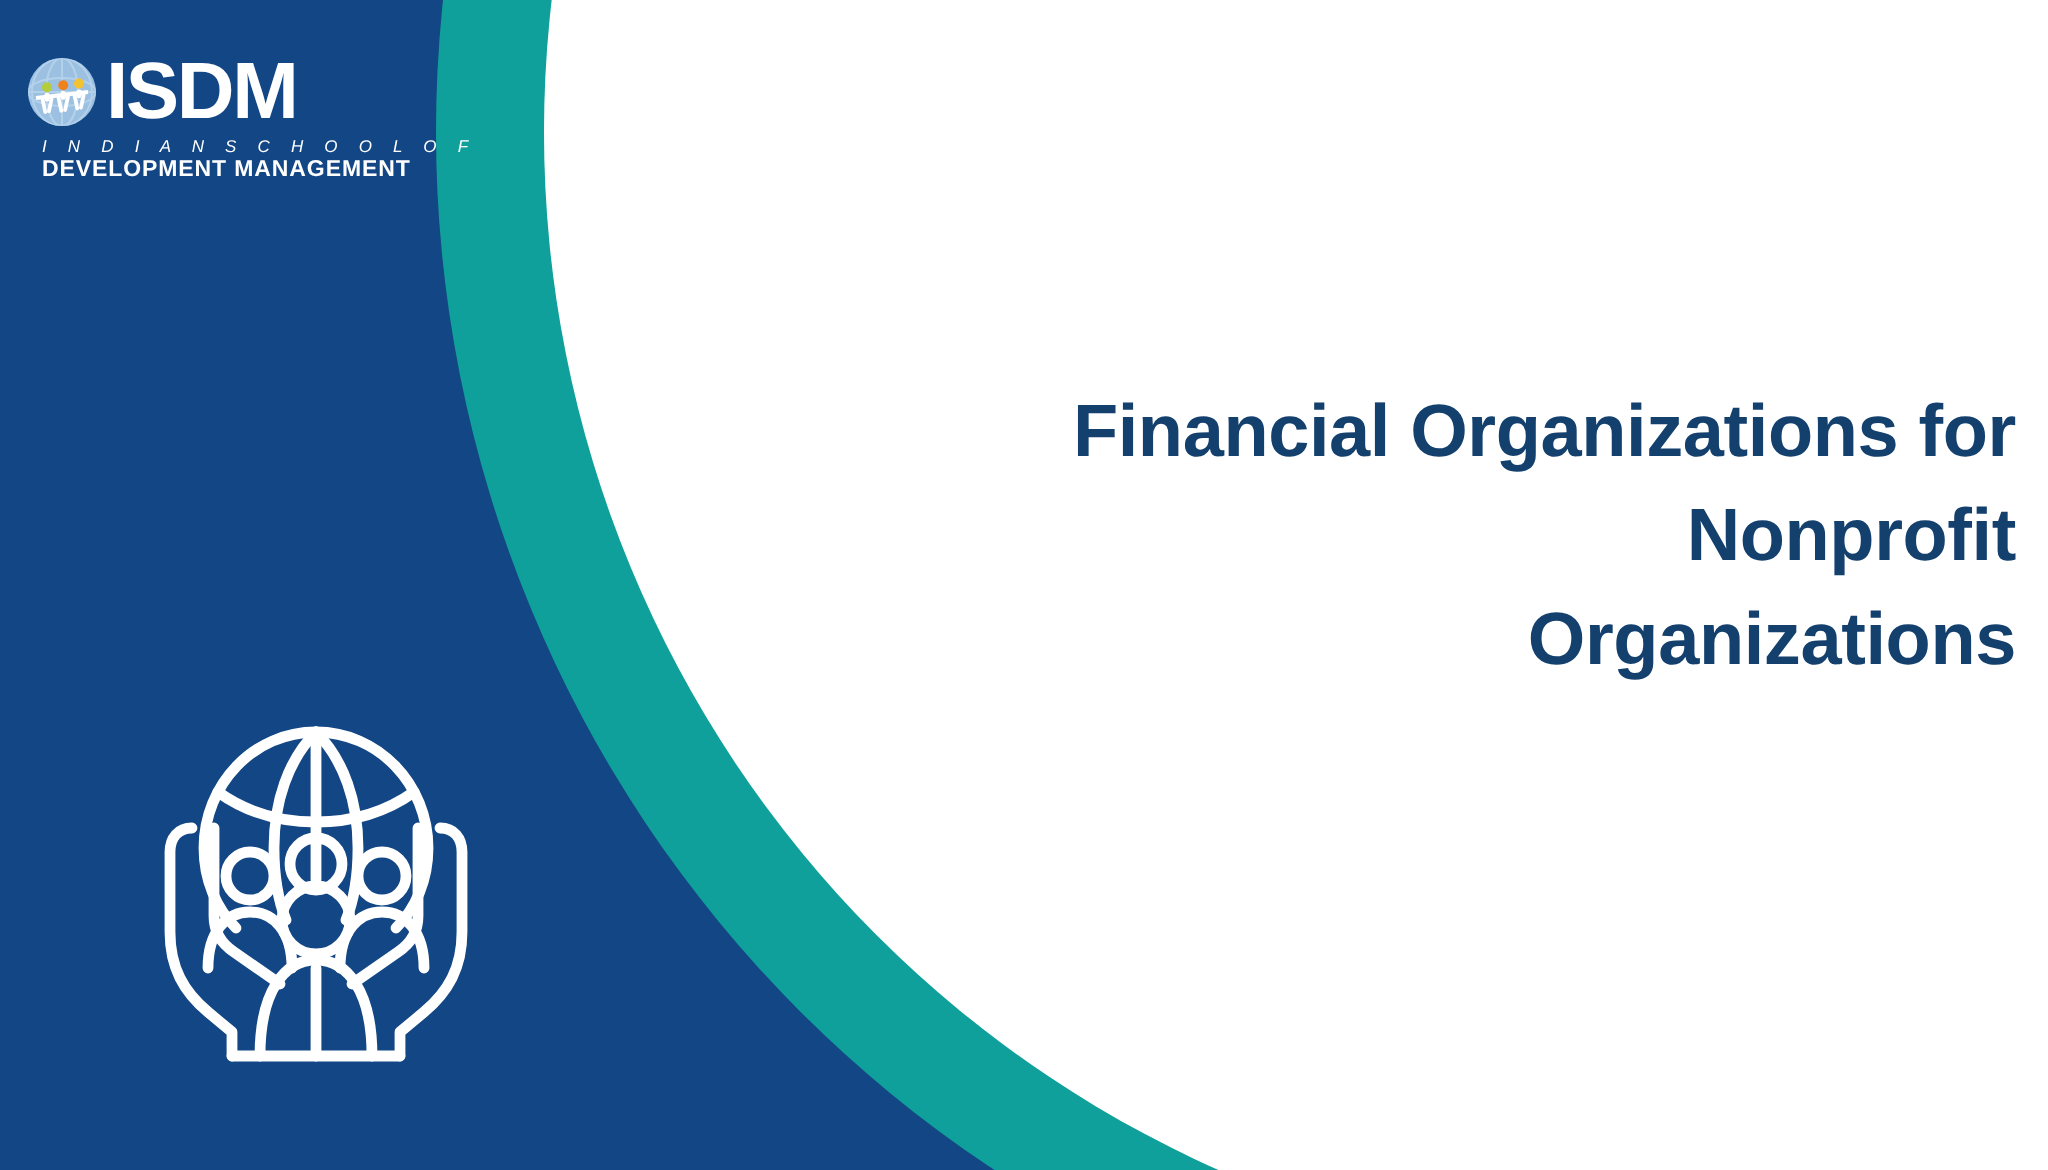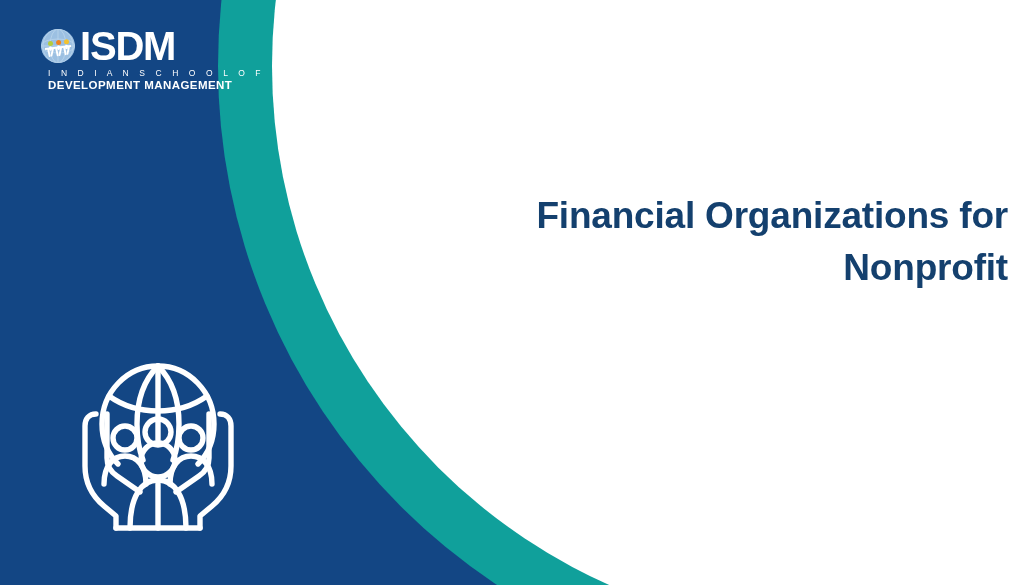--- a/index.html
+++ b/index.html
@@ -20,21 +20,21 @@
   .bg-layer {
     position: absolute;
     inset: 0;
     width: 1024px;
     height: 585px;
   }
 
   
   .logo {
     position: absolute;
-    left: 38px;
+    left: 11px;
     top: 24px;
     width: 190px;
     height: 72px;
   }
   .logo-top {
     display: flex;
     align-items: center;
     height: 44px;
   }
   .logo-globe {
@@ -53,20 +53,21 @@
   }
   .logo-sub1 {
     color: #ffffff;
     font-size: 8.5px;
     letter-spacing: 4.1px;
     line-height: 11px;
     text-align: center;
     width: 172px;
     margin-left: 10px;
     white-space: nowrap;
+    font-style: italic;
   }
   .logo-sub2 {
     color: #ffffff;
     font-size: 11.5px;
     font-weight: bold;
     letter-spacing: 0.45px;
     line-height: 13px;
     text-align: center;
     width: 144px;
     margin-left: 10px;
@@ -180,15 +181,16 @@
       <circle cx="80" cy="70" r="13"></circle>
 
       <circle cx="80" cy="98" r="17"></circle>
       <path d="M52 166 C 52 134 64 118 80 118 C 96 118 108 134 108 166"></path>
       <line x1="80" y1="122" x2="80" y2="166"></line>
     </g>
   </svg>
 
   <div class="title-block">
     <div class="title-text">Financial Organizations for Nonprofit</div>
+    <div class="title-text">Organizations</div>
   </div>
 
 </div>
 
 </body></html>

